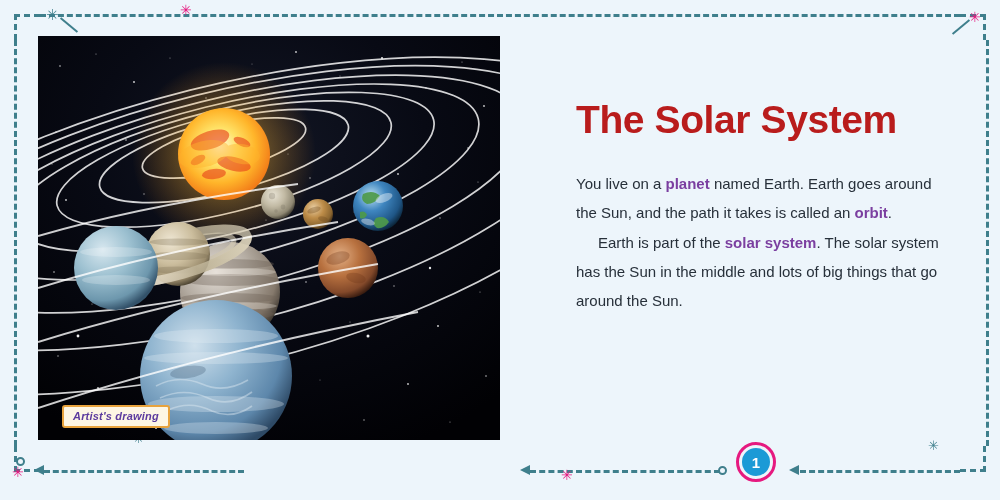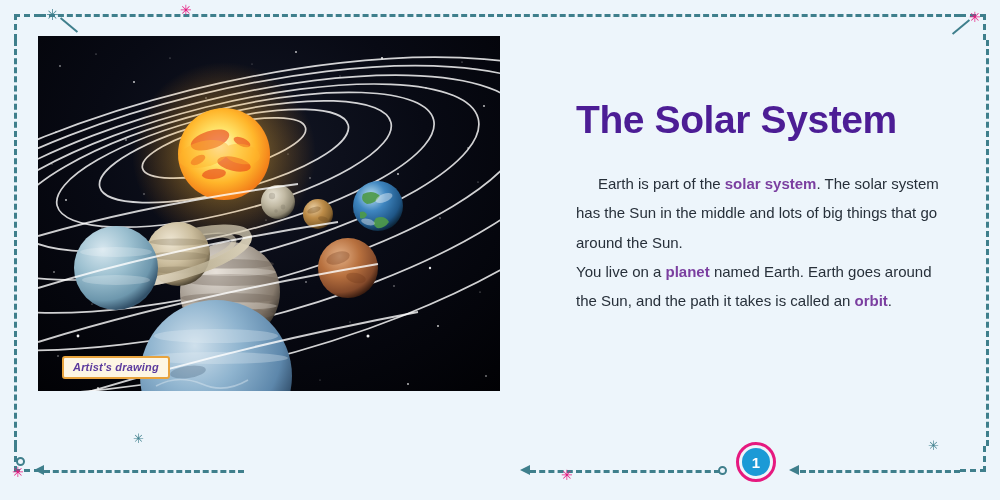--- a/index.html
+++ b/index.html
@@ -77,21 +77,21 @@
     border-bottom: 5px solid transparent;
     border-right: 10px solid #3f7f8c;
   }
 
   
   .illustration {
     position: absolute;
     left: 38px;
     top: 36px;
     width: 462px;
-    height: 355px;
+    height: 404px;
     overflow: hidden;
     background: #eab308;
   }
   .space-svg { display: block; width: 462px; height: 404px; }
 
   .caption {
     position: absolute;
     left: 24px;
     bottom: 12px;
     background: #fdf6e4;
@@ -108,21 +108,21 @@
   }
 
   
   .text-col {
     position: absolute;
     left: 576px;
     top: 100px;
     width: 368px;
   }
   .title {
-    color: #4c1d95;
+    color: #b91c1c;
     font-size: 39px;
     font-weight: bold;
     letter-spacing: -0.4px;
     margin: 0 0 30px 0;
     line-height: 1;
     font-family: "Liberation Sans", sans-serif;
   }
   .body-para {
     color: #27303a;
     font-size: 15px;
@@ -478,26 +478,26 @@
         </g>
       </g>
     </svg>
 
     <div class="caption">Artist's drawing</div>
   </div>
 
   <div class="text-col">
     <h1 class="title">The Solar System</h1>
 
+    <p class="body-para">
+      <span>You live on a </span><span class="kw">planet</span><span> named Earth. Earth goes around the Sun, and the path it takes is called an </span><span class="kw">orbit</span><span>.</span>
+    </p>
+
     <p class="body-para indent">
       <span>Earth is part of the </span><span class="kw">solar system</span><span>. The solar system has the Sun in the middle and lots of big things that go around the Sun.</span>
-    </p>
-
-    <p class="body-para">
-      <span>You live on a </span><span class="kw">planet</span><span> named Earth. Earth goes around the Sun, and the path it takes is called an </span><span class="kw">orbit</span><span>.</span>
     </p>
 
   </div>
 
   <div class="pagenum">
     <div class="ring"></div>
     <div class="ring-inner"></div>
     <div class="disc">1</div>
   </div>
 

